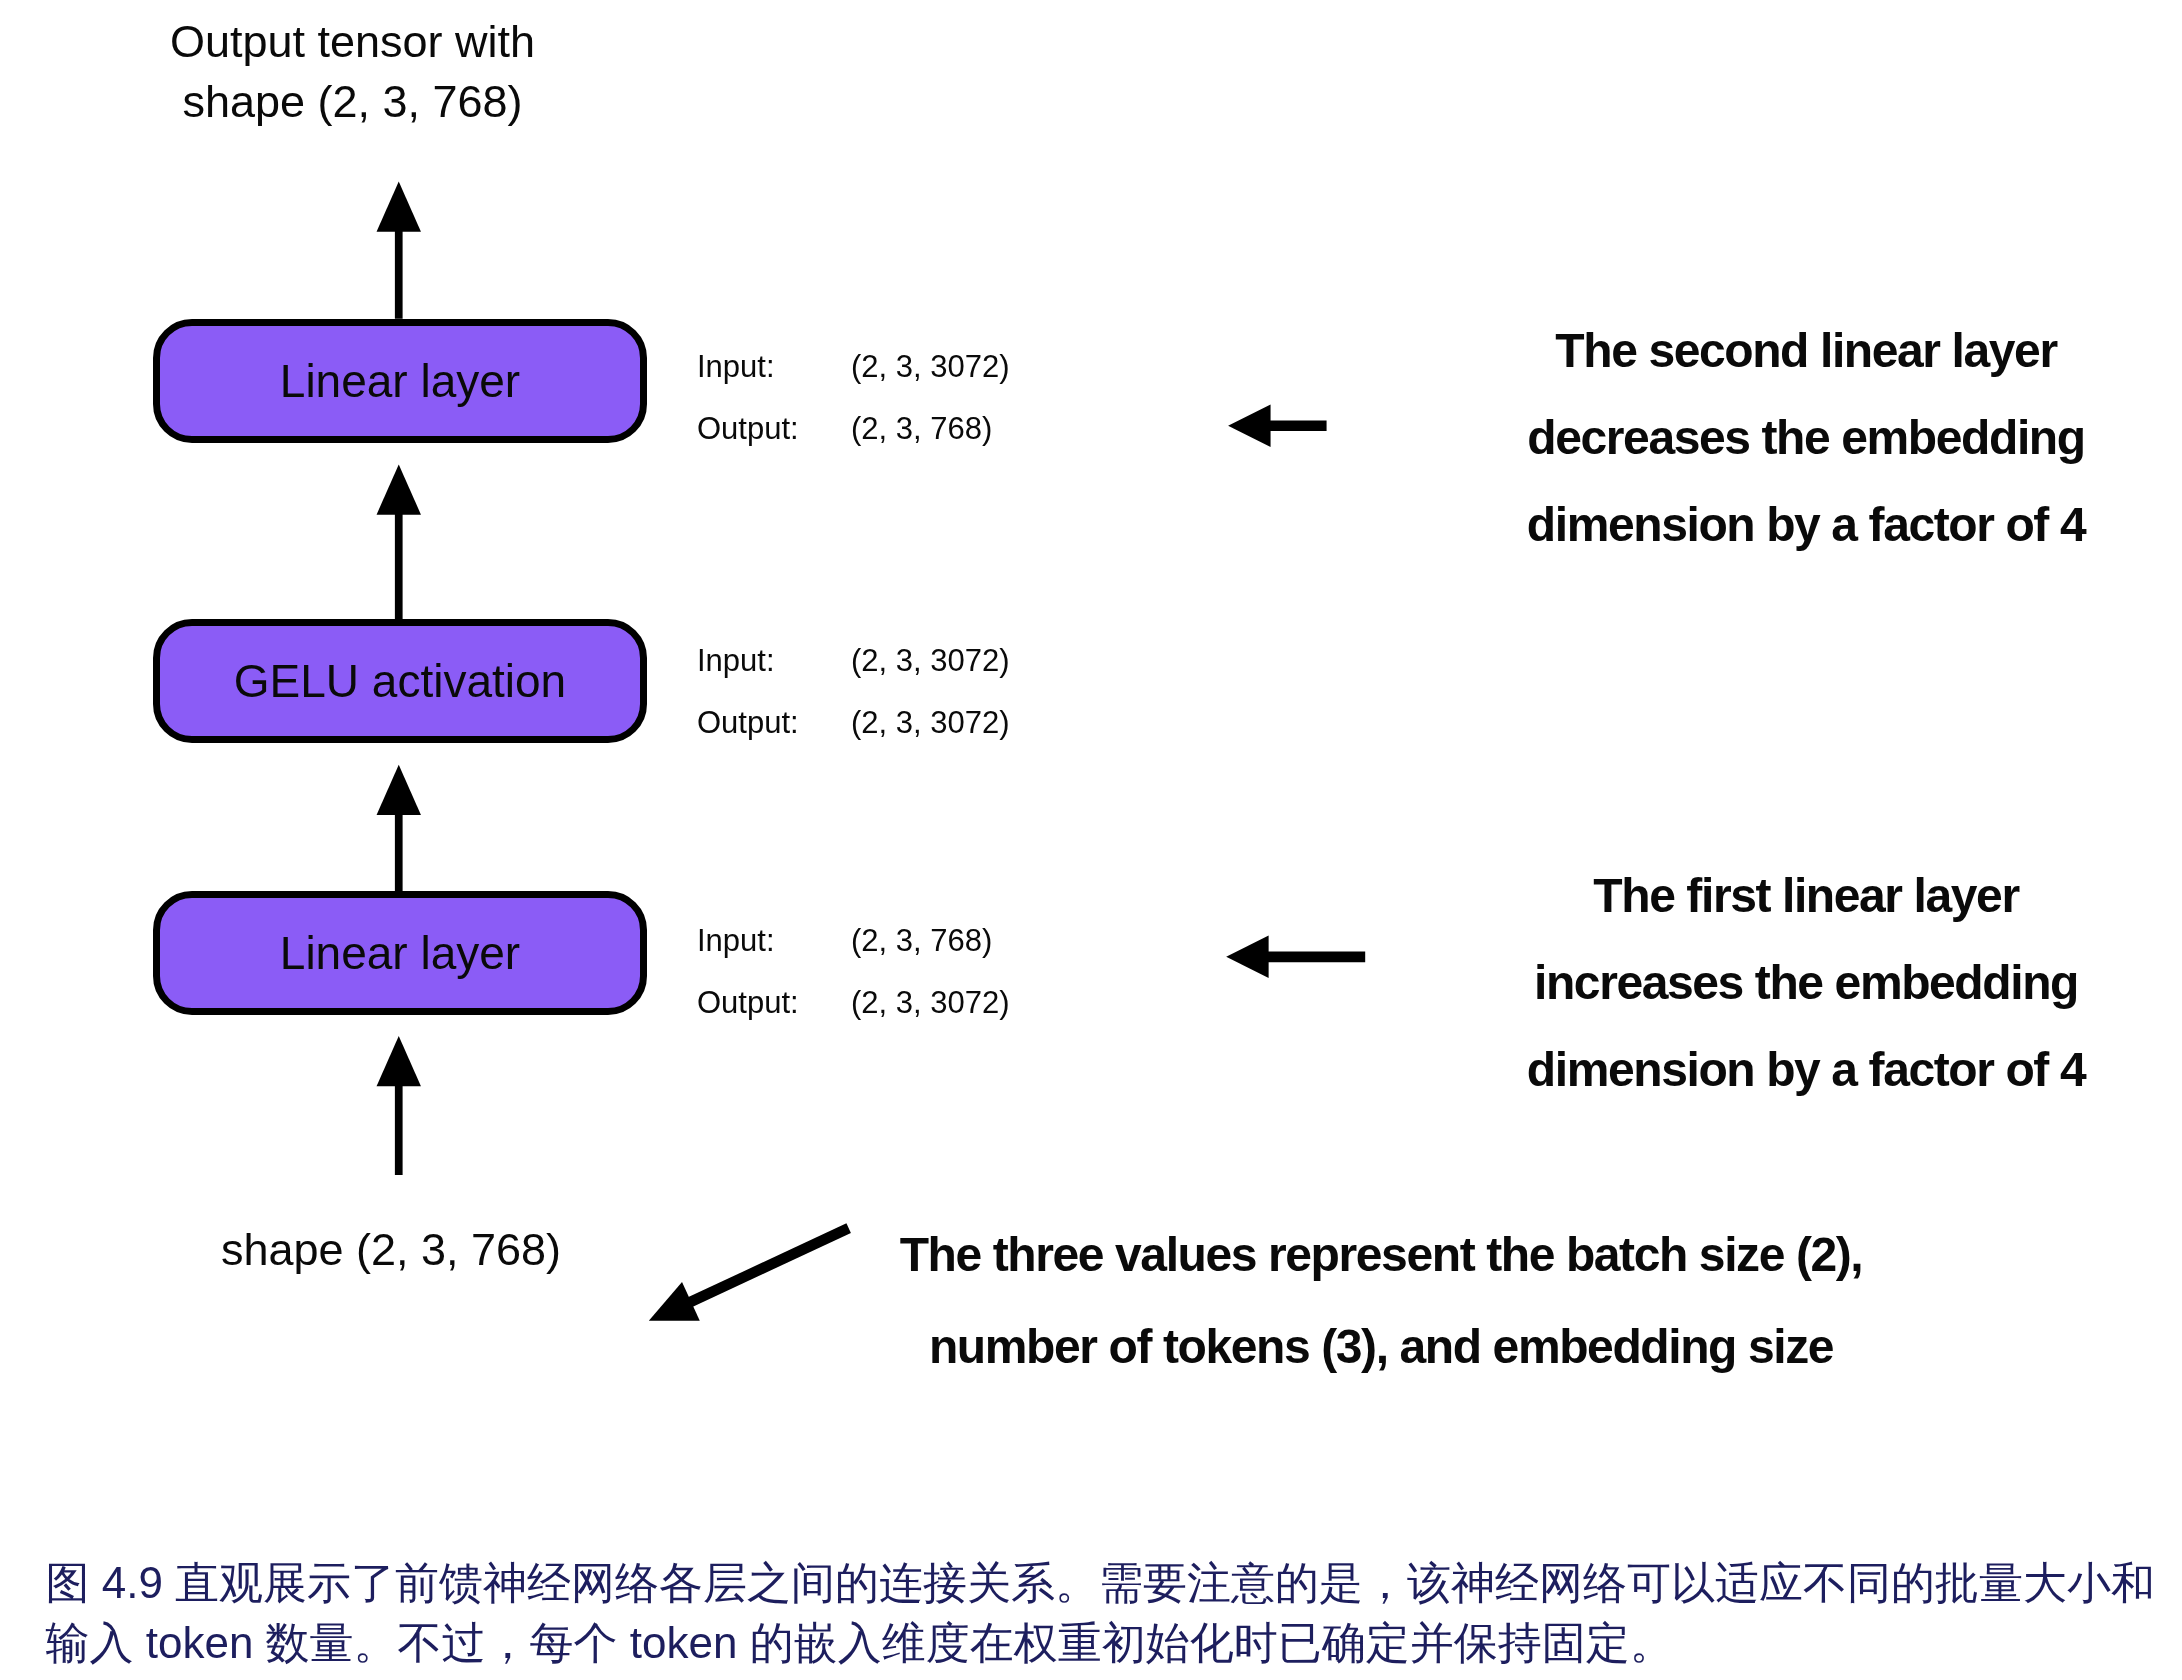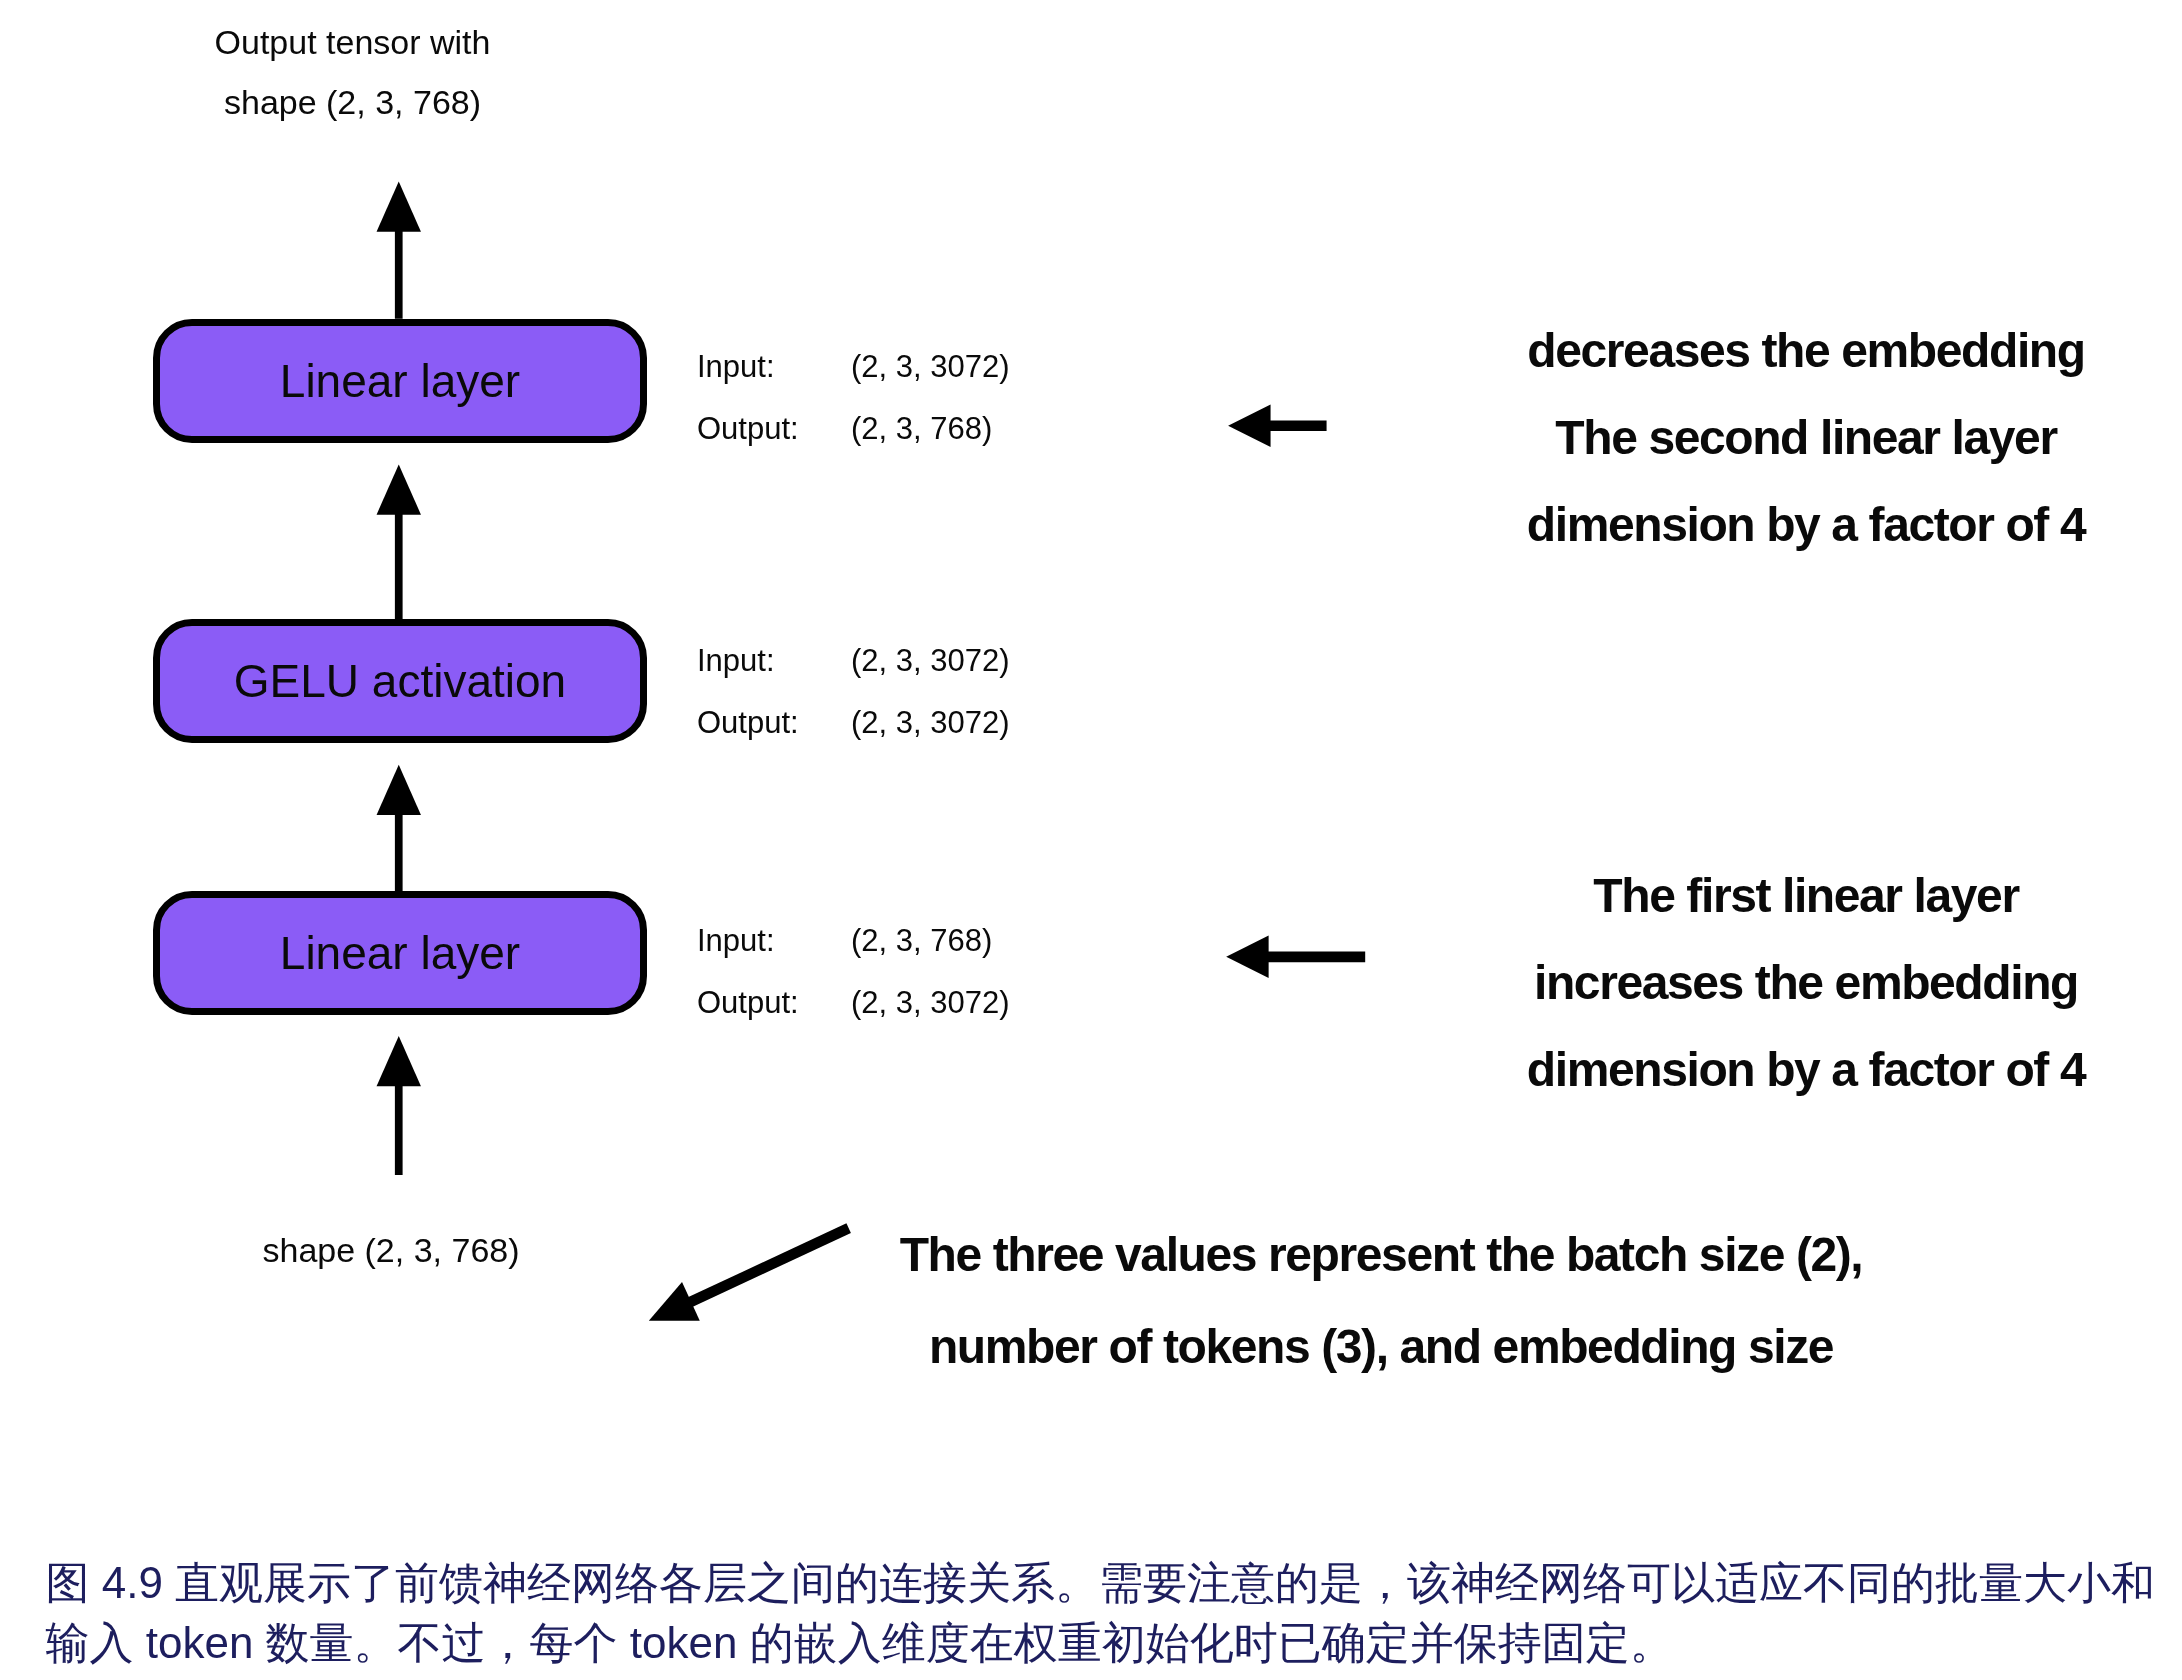--- a/index.html
+++ b/index.html
@@ -1,21 +1,21 @@
 <!DOCTYPE html>
 <html><head>
 <meta charset="utf-8">
 <style>
   html,body{margin:0;padding:0;background:#ffffff;}
   .canvas{
     position:relative;width:2182px;height:1680px;background:#ffffff;
     font-family:"Liberation Sans",sans-serif;color:#0a0a0a;overflow:hidden;
   }
   .arrow-layer{position:absolute;left:0;top:0;width:2182px;height:1680px;}
-  .endcap{position:absolute;font-size:34px;line-height:60px;text-align:center;white-space:nowrap;}
+  .endcap{position:absolute;font-size:45px;line-height:60px;text-align:center;white-space:nowrap;}
   .endcap .ln{display:block;}
   .node{
     position:absolute;left:153px;width:494px;height:124px;box-sizing:border-box;
     border:7.7px solid #000;border-radius:39px;background:#8b5cf6;
     display:flex;align-items:center;justify-content:center;
     font-size:46px;white-space:nowrap;
   }
   .io{
     position:absolute;left:697px;display:grid;grid-template-columns:154px auto;
     font-size:31px;line-height:62px;white-space:nowrap;
@@ -95,22 +95,22 @@
     <span>(2, 3, 3072)</span>
   </div>
   <div class="io" style="top:910px;">
     <span>Input:</span>
     <span>(2, 3, 768)</span>
     <span>Output:</span>
     <span>(2, 3, 3072)</span>
   </div>
 
   <div class="ann" style="left:1439px;top:307px;width:734px;">
+    <span class="ln">The second linear layer</span>
     <span class="ln">decreases the embedding</span>
-    <span class="ln">The second linear layer</span>
     <span class="ln">dimension by a factor of 4</span>
   </div>
   <div class="ann" style="left:1439px;top:852px;width:734px;">
     <span class="ln">The first linear layer</span>
     <span class="ln">increases the embedding</span>
     <span class="ln">dimension by a factor of 4</span>
   </div>
   <div class="ann" style="left:763px;top:1209px;width:1236px;line-height:92px;">
     <span class="ln">The three values represent the batch size (2),</span>
     <span class="ln">number of tokens (3), and embedding size</span>

